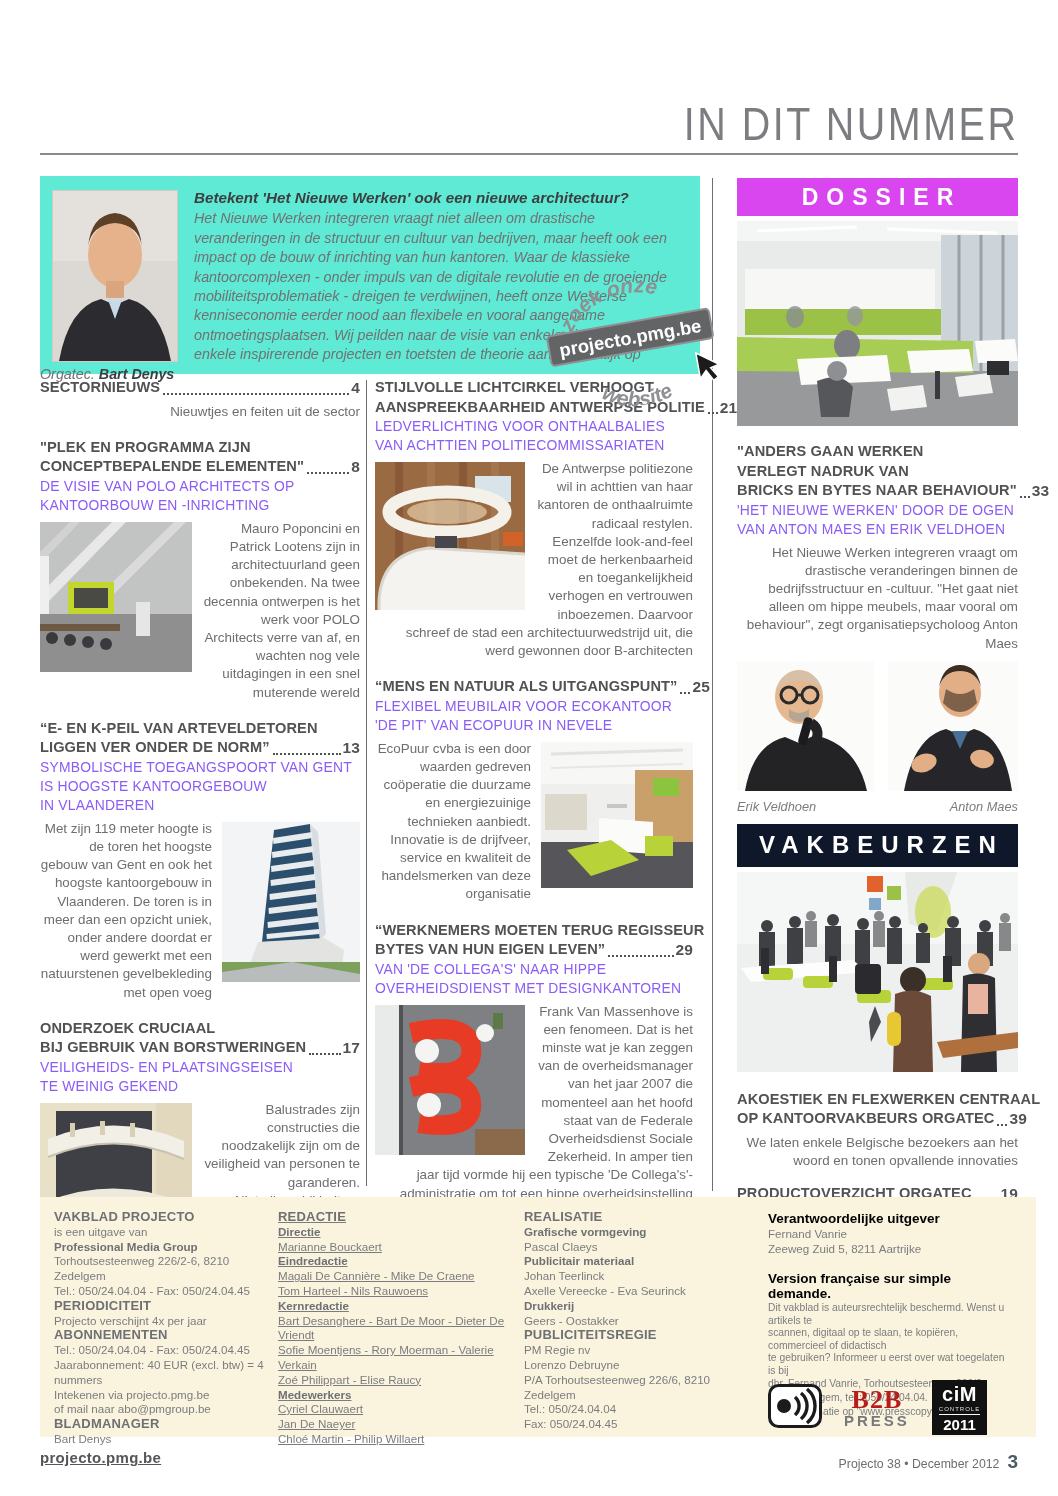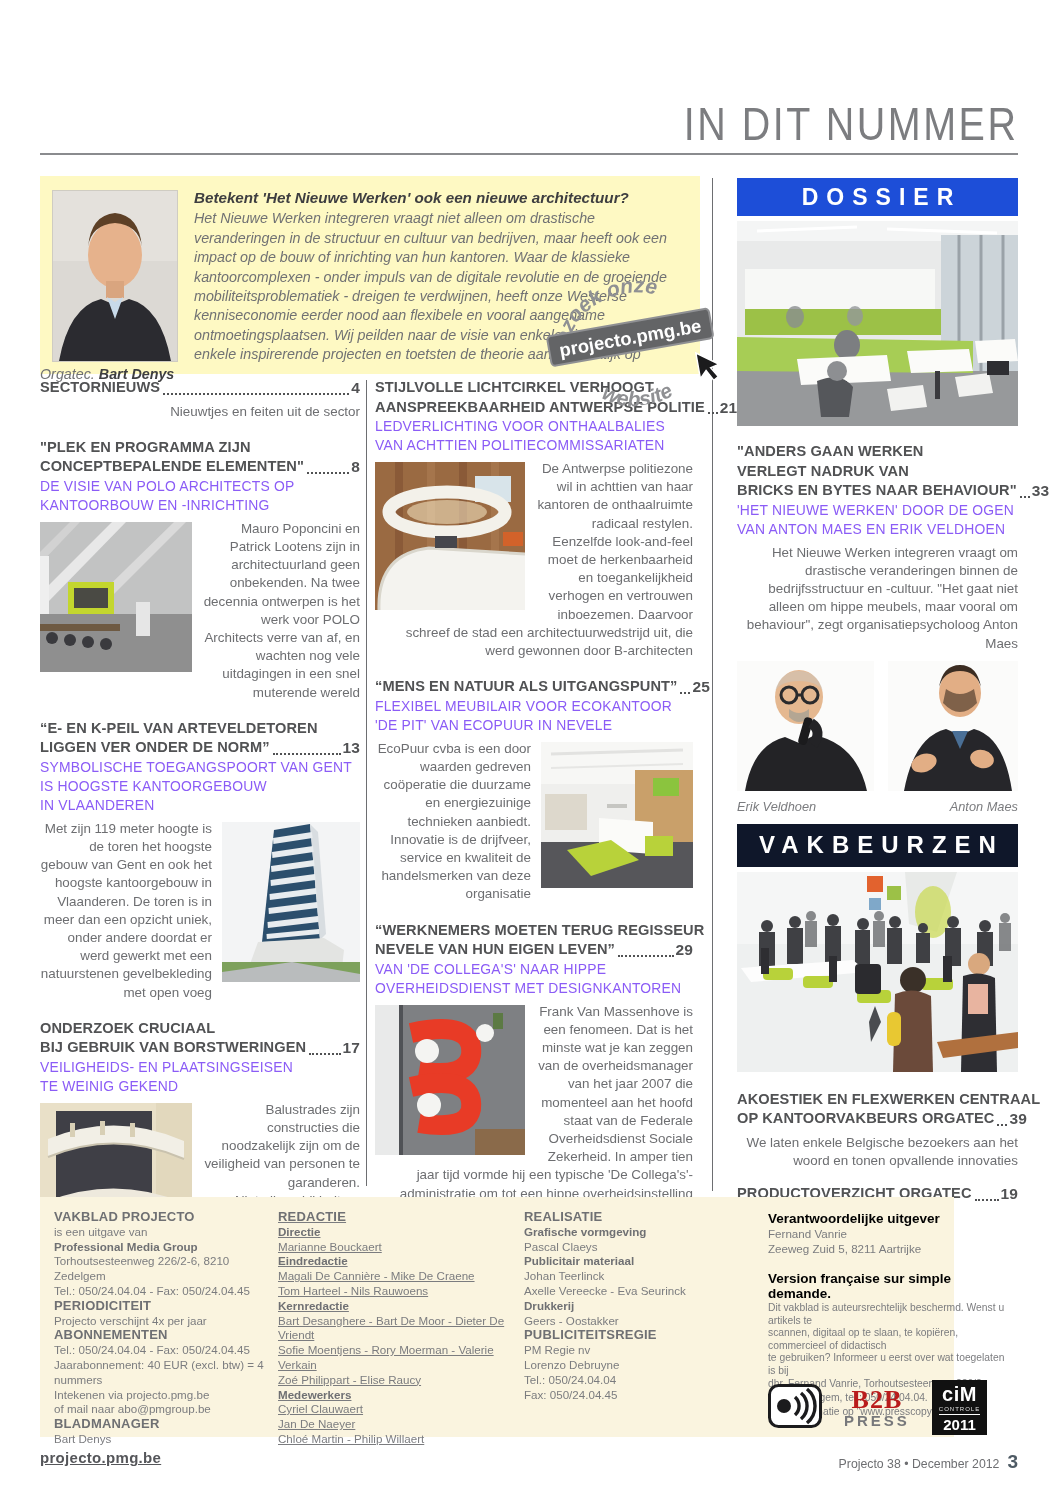--- a/index.html
+++ b/index.html
@@ -5,21 +5,21 @@
   html,body{margin:0;padding:0;background:#ffffff;}
   body{width:1058px;height:1496px;position:relative;font-family:"Liberation Sans",sans-serif;
        -webkit-font-smoothing:antialiased;color:#6d6e71;overflow:hidden;}
 
   
   .hdr-title{position:absolute;top:96px;right:40px;font-size:47px;font-weight:400;color:#7c7d80;
              letter-spacing:3px;transform:scaleX(.84);transform-origin:right;white-space:nowrap;}
   .hdr-rule{position:absolute;top:153px;left:40px;width:978px;height:2px;background:#8a8b8e;}
 
   
-  .intro{position:absolute;left:40px;top:176px;width:660px;height:198px;background:#fef9c3;
+  .intro{position:absolute;left:40px;top:176px;width:660px;height:198px;background:#5eead4;
          padding:0;box-sizing:border-box;}
   .intro-photo{float:left;width:124px;height:170px;margin:14px 16px 0 12px;border:1px solid #cfccc2;}
   .intro-text{padding:12px 14px 0 0;font-style:italic;font-size:14.3px;line-height:19.4px;color:#707173;}
   .intro-title{font-weight:bold;color:#3e3e40;font-size:15.2px;margin:0 0 2px 0;}
   .intro-author{font-weight:bold;color:#3e3e40;font-style:italic;}
 
   
   .stamp{position:absolute;left:543px;top:278px;width:178px;height:128px;z-index:5;
          transform:rotate(-10deg);}
 
@@ -43,31 +43,31 @@
   .a-body{margin-top:5px;color:#6d6e71;font-size:13.4px;line-height:18.2px;display:flow-root;}
   .a-body p{margin:0;white-space:pre-line;text-align:right;}
   .a-img{background:#ddd;overflow:hidden;}
   .a-img svg{display:block;}
   .il{float:left;margin:2px 10px 2px 0;}
   .ir{float:right;margin:2px 0 2px 10px;}
 
   
   .banner{height:38px;display:flex;align-items:center;justify-content:center;color:#fff;
           font-weight:bold;font-size:23px;letter-spacing:8px;text-indent:8px;}
-  .banner.red{background:#1d4ed8;}
+  .banner.red{background:#d946ef;}
   .banner.gray{background:#0f172a;height:43px;font-size:24px;margin-top:10px;}
   .photo-wide{width:281px;margin-top:5px;}
   .dossier-article{margin-top:12px;}
   .ppl-row{display:flex;justify-content:space-between;margin-top:8px;}
   .caption-row{display:flex;justify-content:space-between;font-style:italic;color:#7b7c7f;
                font-size:12.8px;margin-top:4px;}
   .right-art{margin-top:14px;}
 
   
-  .colophon{position:absolute;left:40px;top:1197px;width:914px;height:240px;background:#faf4df;
+  .colophon{position:absolute;left:40px;top:1197px;width:996px;height:240px;background:#faf4df;
             box-sizing:border-box;padding:12px 0 2px 12px;}
   .c-col{position:absolute;top:13px;font-size:11.6px;line-height:14.8px;color:#7b7c7f;}
   .c-col1{left:14px;width:218px;}
   .c-col2{left:238px;width:235px;text-decoration:underline;}
   .c-col3{left:484px;width:235px;}
   .c-col4{left:728px;width:242px;}
   .c-line{min-height:14px;}
   .c-h1{font-weight:bold;color:#6f7073;font-size:13px;letter-spacing:.2px;}
   .c-b{font-weight:bold;color:#6f7073;}
   .c-bb{font-weight:bold;color:#000000;font-size:13.5px;padding-top:2px;}
@@ -304,21 +304,21 @@
       </div>
       <p>EcoPuur cvba is een door waarden gedreven coöperatie die duurzame en energiezuinige technieken aanbiedt. Innovatie is de drijfveer, service en kwaliteit de handelsmerken van deze organisatie</p>
     </div>
   </section>
 
   <section class="article">
     <div class="t-line">
         <span class="t">“WERKNEMERS MOETEN TERUG REGISSEUR</span>
       </div>
     <div class="t-line">
-        <span class="t">NEVELE VAN HUN EIGEN LEVEN”</span>
+        <span class="t">BYTES VAN HUN EIGEN LEVEN”</span>
         <span class="leader"></span>
         <span class="pg">29</span>
       </div>
     <div class="s-line">VAN 'DE COLLEGA'S' NAAR HIPPE</div>
     <div class="s-line">OVERHEIDSDIENST MET DESIGNKANTOREN</div>
     <div class="a-body">
       <div class="a-img il" style="width:150px;height:150px;">
         <svg viewBox="0 0 150 150" width="150" height="150">
           <rect width="150" height="150" fill="#7e8083"></rect>
           <rect width="26" height="150" fill="#e9eaea"></rect>
@@ -561,20 +561,21 @@
       <div class="c-line c-b">Grafische vormgeving</div>
       <div class="c-line c-tx">Pascal Claeys</div>
       <div class="c-line c-b">Publicitair materiaal</div>
       <div class="c-line c-tx">Johan Teerlinck</div>
       <div class="c-line c-tx">Axelle Vereecke - Eva Seurinck</div>
       <div class="c-line c-b">Drukkerij</div>
       <div class="c-line c-tx">Geers - Oostakker</div>
       <div class="c-line c-h1">PUBLICITEITSREGIE</div>
       <div class="c-line c-tx">PM Regie nv</div>
       <div class="c-line c-tx">Lorenzo Debruyne</div>
+      <div class="c-line c-tx">P/A Torhoutsesteenweg 226/6, 8210 Zedelgem</div>
       <div class="c-line c-tx">Tel.: 050/24.04.04</div>
       <div class="c-line c-tx">Fax: 050/24.04.45</div>
     </div>
   <div class="c-col c-col4">
 
   <div class="c-line c-bb">Verantwoordelijke uitgever</div>
       <div class="c-line c-tx">Fernand Vanrie</div>
       <div class="c-line c-tx">Zeeweg Zuid 5, 8211 Aartrijke</div>
       <div class="c-line c-gap"></div>
       <div class="c-line c-bb">Version française sur simple demande.</div>

